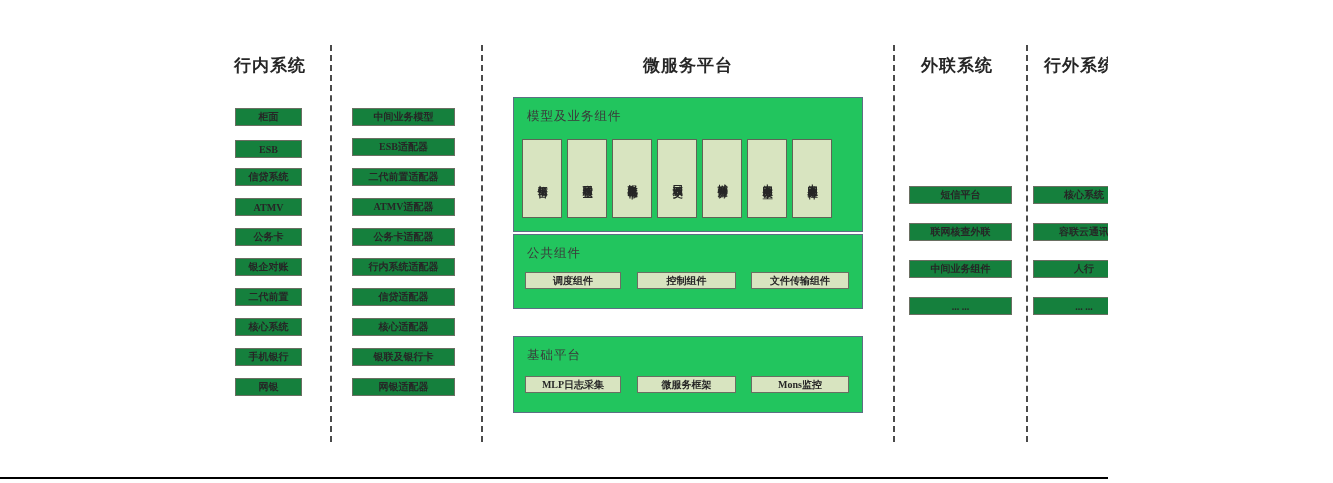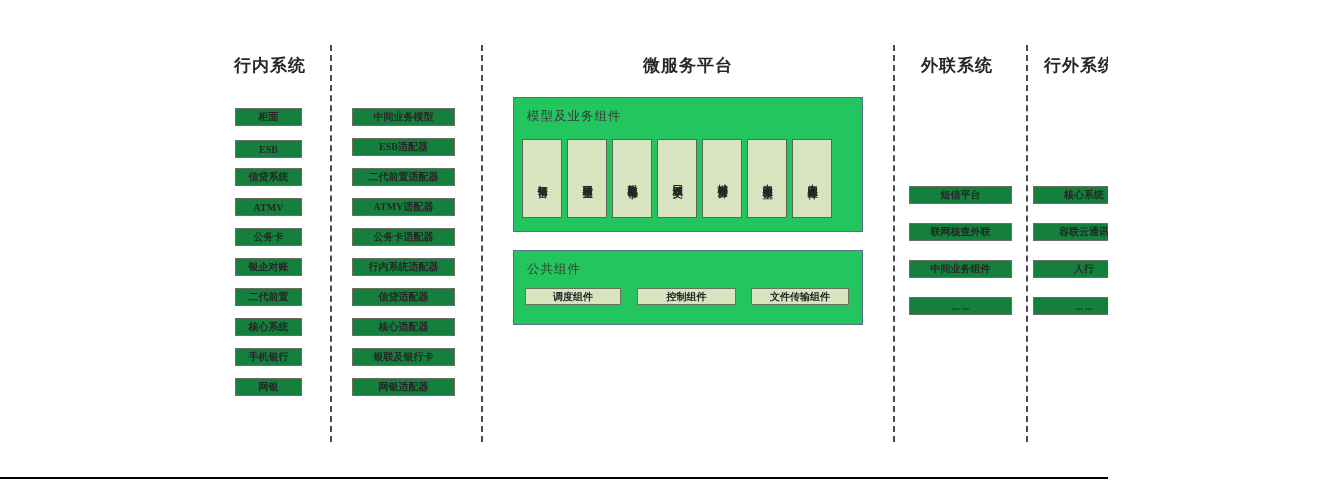--- a/index.html
+++ b/index.html
@@ -101,27 +101,33 @@
     <div class="seclabel">模型及业务组件</div>
     <div class="vbox" style="left:8px">短信平台</div>
     <div class="vbox" style="left:53px">联网核查</div>
     <div class="vbox" style="left:98px">银联及银行卡</div>
     <div class="vbox" style="left:143px">同城票交</div>
     <div class="vbox" style="left:188px">城商行清算</div>
     <div class="vbox" style="left:233px">中间业务模型</div>
     <div class="vbox" style="left:278px">中间业务组件</div>
   </div>
 
-  <div class="bluebox" style="top:250px;height:75px">
+  <div class="bluebox" style="top:234px;height:75px">
     <div class="seclabel">公共组件</div>
     <div class="hgbox" style="left:11px;top:37px;width:96px">调度组件</div>
     <div class="hgbox" style="left:123px;top:37px;width:99px">控制组件</div>
     <div class="hgbox" style="left:237px;top:37px;width:98px">文件传输组件</div>
   </div>
 
+  <div class="bluebox" style="top:336px;height:77px">
+    <div class="seclabel">基础平台</div>
+    <div class="hgbox" style="left:11px;top:39px;width:96px">MLP日志采集</div>
+    <div class="hgbox" style="left:123px;top:39px;width:99px">微服务框架</div>
+    <div class="hgbox" style="left:237px;top:39px;width:98px">Mons监控</div>
+  </div>
 
   <div class="gbox c4" style="top:186px">短信平台</div>
   <div class="gbox c4" style="top:223px">联网核查外联</div>
   <div class="gbox c4" style="top:260px">中间业务组件</div>
   <div class="gbox c4" style="top:297px">... ...</div>
 
   <div class="gbox c5" style="top:186px">核心系统</div>
   <div class="gbox c5" style="top:223px">容联云通讯</div>
   <div class="gbox c5" style="top:260px">人行</div>
   <div class="gbox c5" style="top:297px">... ...</div>

